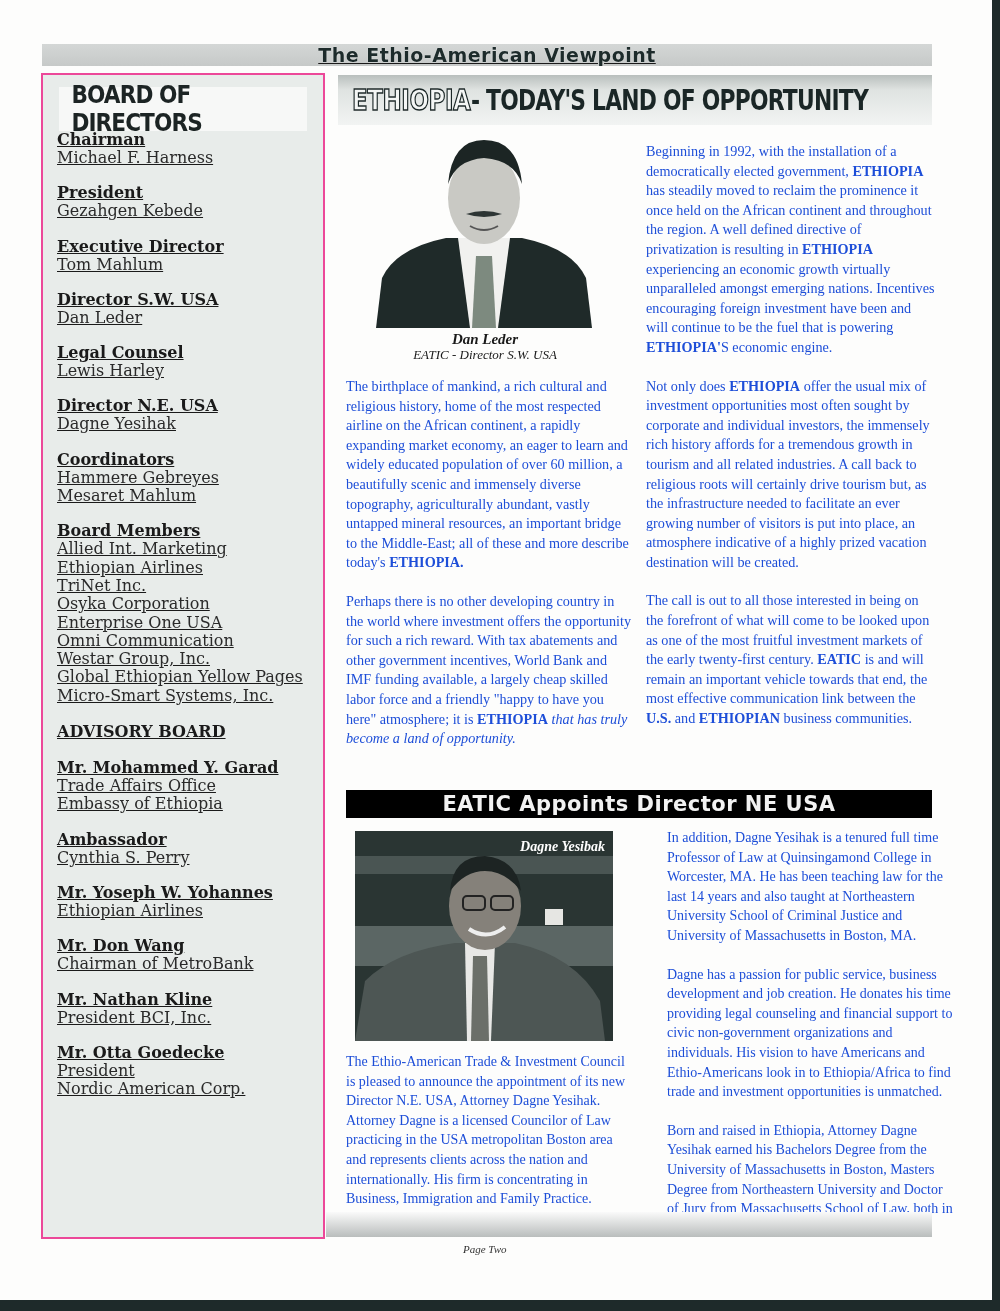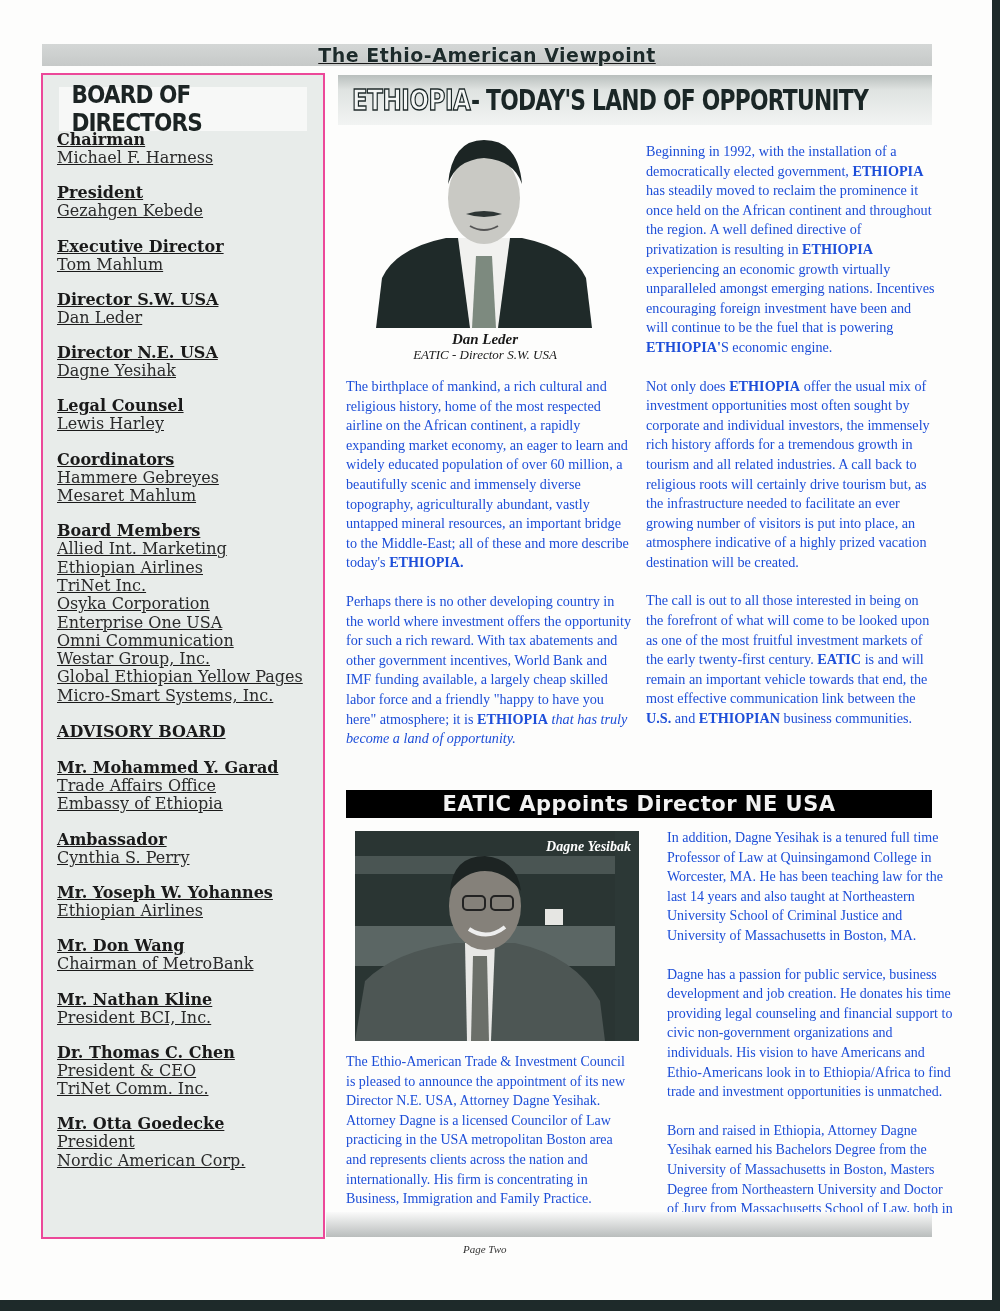--- a/index.html
+++ b/index.html
@@ -81,21 +81,21 @@
   .eatic-banner {
     position:absolute; left:346px; top:790px; width:586px; height:28px;
     background:#000000; text-align:center;
   }
   .eatic-banner span {
     font-family:"DejaVu Sans", sans-serif; font-weight:bold; font-size:21px; color:#f2f2f2;
     line-height:28px; letter-spacing:0.5px;
   }
 
   .photo2 {
-    position:absolute; left:355px; top:831px; width:284px; height:210px;
+    position:absolute; left:355px; top:831px; width:258px; height:210px;
     background:#2c3836; overflow:hidden;
   }
   .photo2-caption {
     position:absolute; right:8px; top:8px; color:#fff; font-style:italic; font-weight:bold; font-size:14px;
   }
 
   .bottom-band {
     position:absolute; left:326px; top:1212px; width:606px; height:25px;
     background:linear-gradient(#fafafa, #b9bdbc);
   }
@@ -128,26 +128,26 @@
       </div>
       <div class="group">
         <div class="role">Executive Director</div>
         <div class="name">Tom Mahlum</div>
       </div>
       <div class="group">
         <div class="role">Director S.W. USA</div>
         <div class="name">Dan Leder</div>
       </div>
       <div class="group">
+        <div class="role">Legal Counsel</div>
+        <div class="name">Lewis Harley</div>
+      </div>
+      <div class="group">
         <div class="role">Director N.E. USA</div>
         <div class="name">Dagne Yesihak</div>
-      </div>
-      <div class="group">
-        <div class="role">Legal Counsel</div>
-        <div class="name">Lewis Harley</div>
       </div>
       <div class="group">
         <div class="role">Coordinators</div>
         <div class="name">Hammere Gebreyes</div>
         <div class="name">Mesaret Mahlum</div>
       </div>
       <div class="group">
         <div class="role">Board Members</div>
         <div class="name">Allied Int. Marketing</div>
         <div class="name">Ethiopian Airlines</div>
@@ -173,25 +173,20 @@
         <div class="role">Mr. Yoseph W. Yohannes</div>
         <div class="name">Ethiopian Airlines</div>
       </div>
       <div class="group">
         <div class="role">Mr. Don Wang</div>
         <div class="name">Chairman of MetroBank</div>
       </div>
       <div class="group">
         <div class="role">Mr. Nathan Kline</div>
         <div class="name">President BCI, Inc.</div>
-      </div>
-      <div class="group">
-        <div class="role">Dr. Thomas C. Chen</div>
-        <div class="name">President &amp; CEO</div>
-        <div class="name">TriNet Comm. Inc.</div>
       </div>
       <div class="group">
         <div class="role">Mr. Otta Goedecke</div>
         <div class="name">President</div>
         <div class="name">Nordic American Corp.</div>
       </div>
     </div>
 </div>
 
 <div class="main-header">

